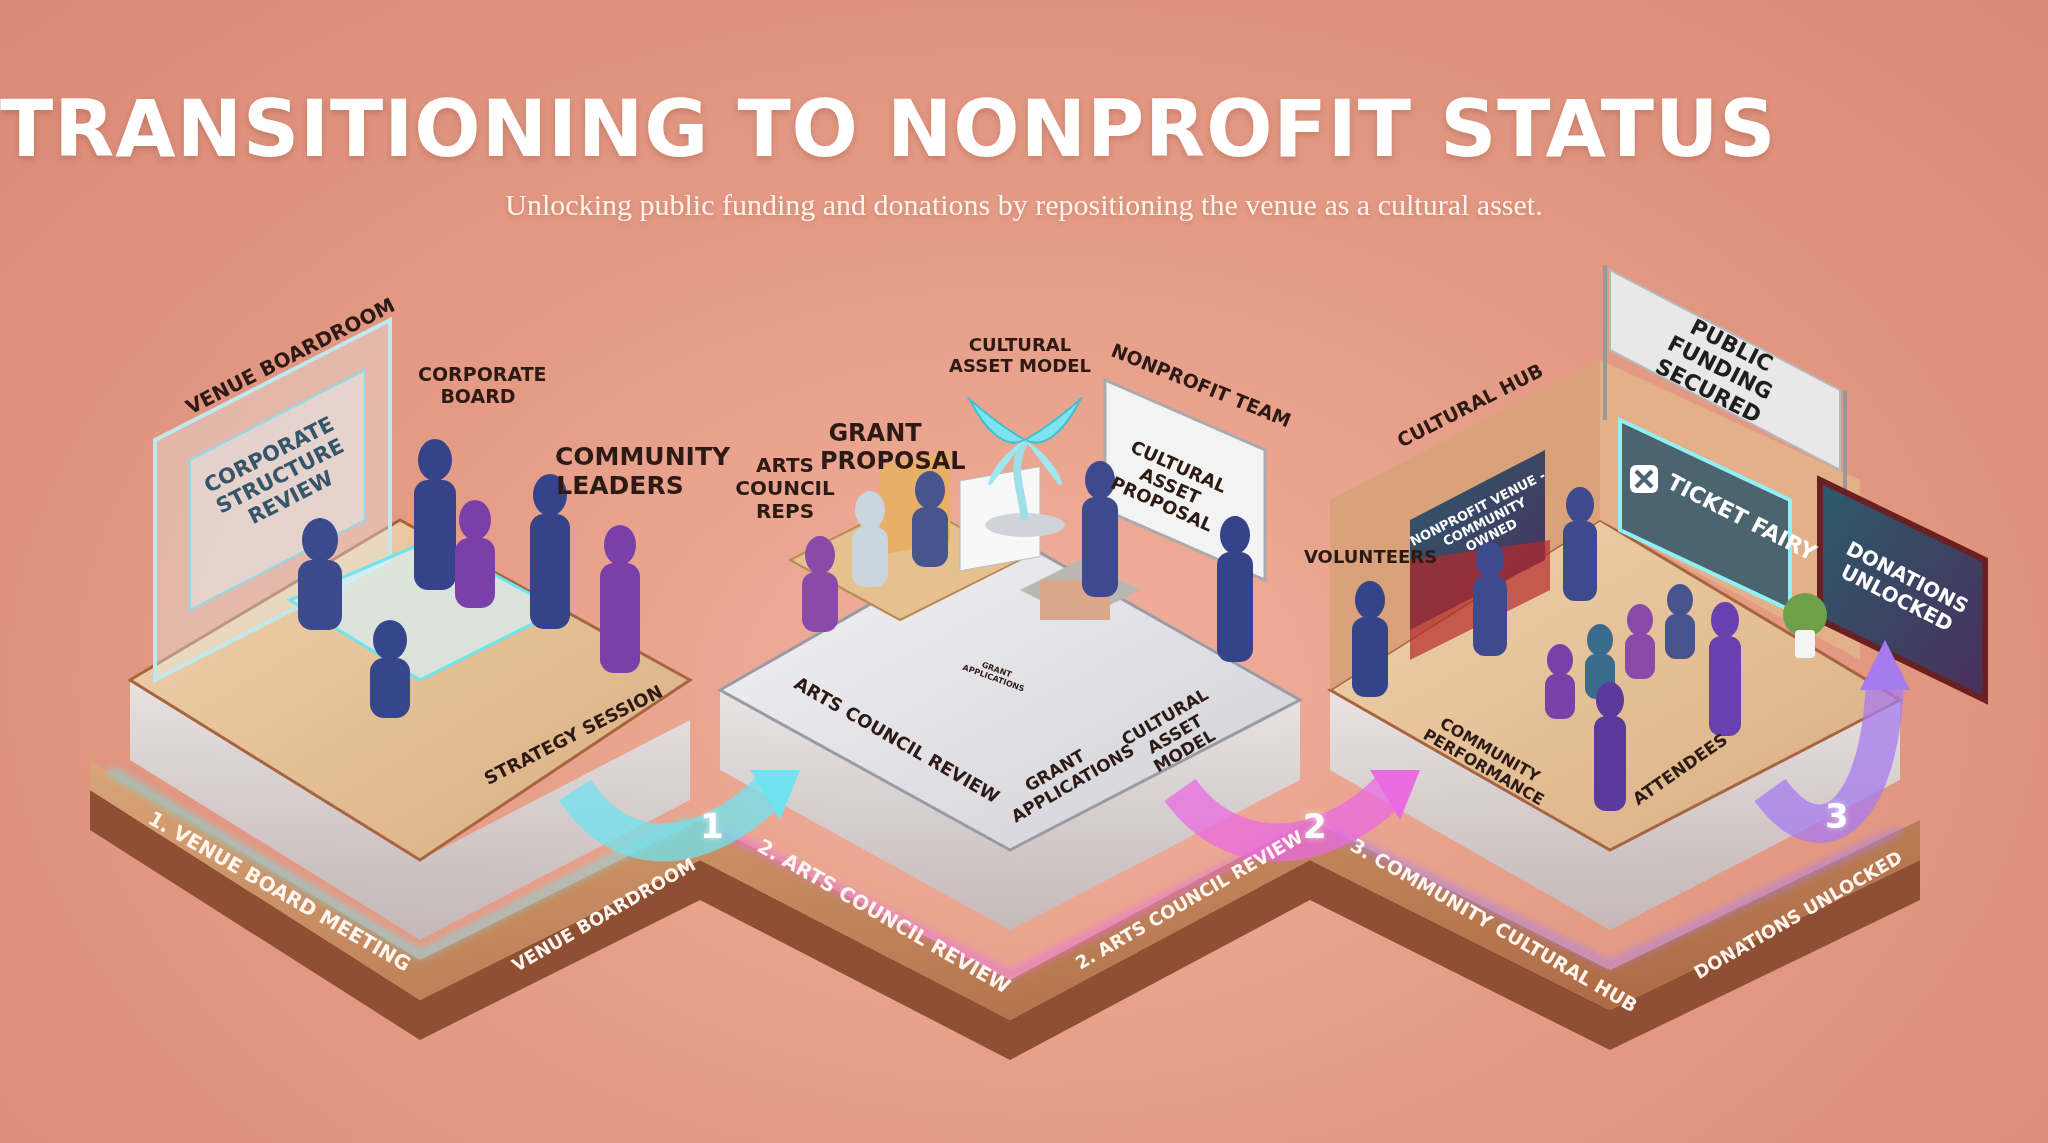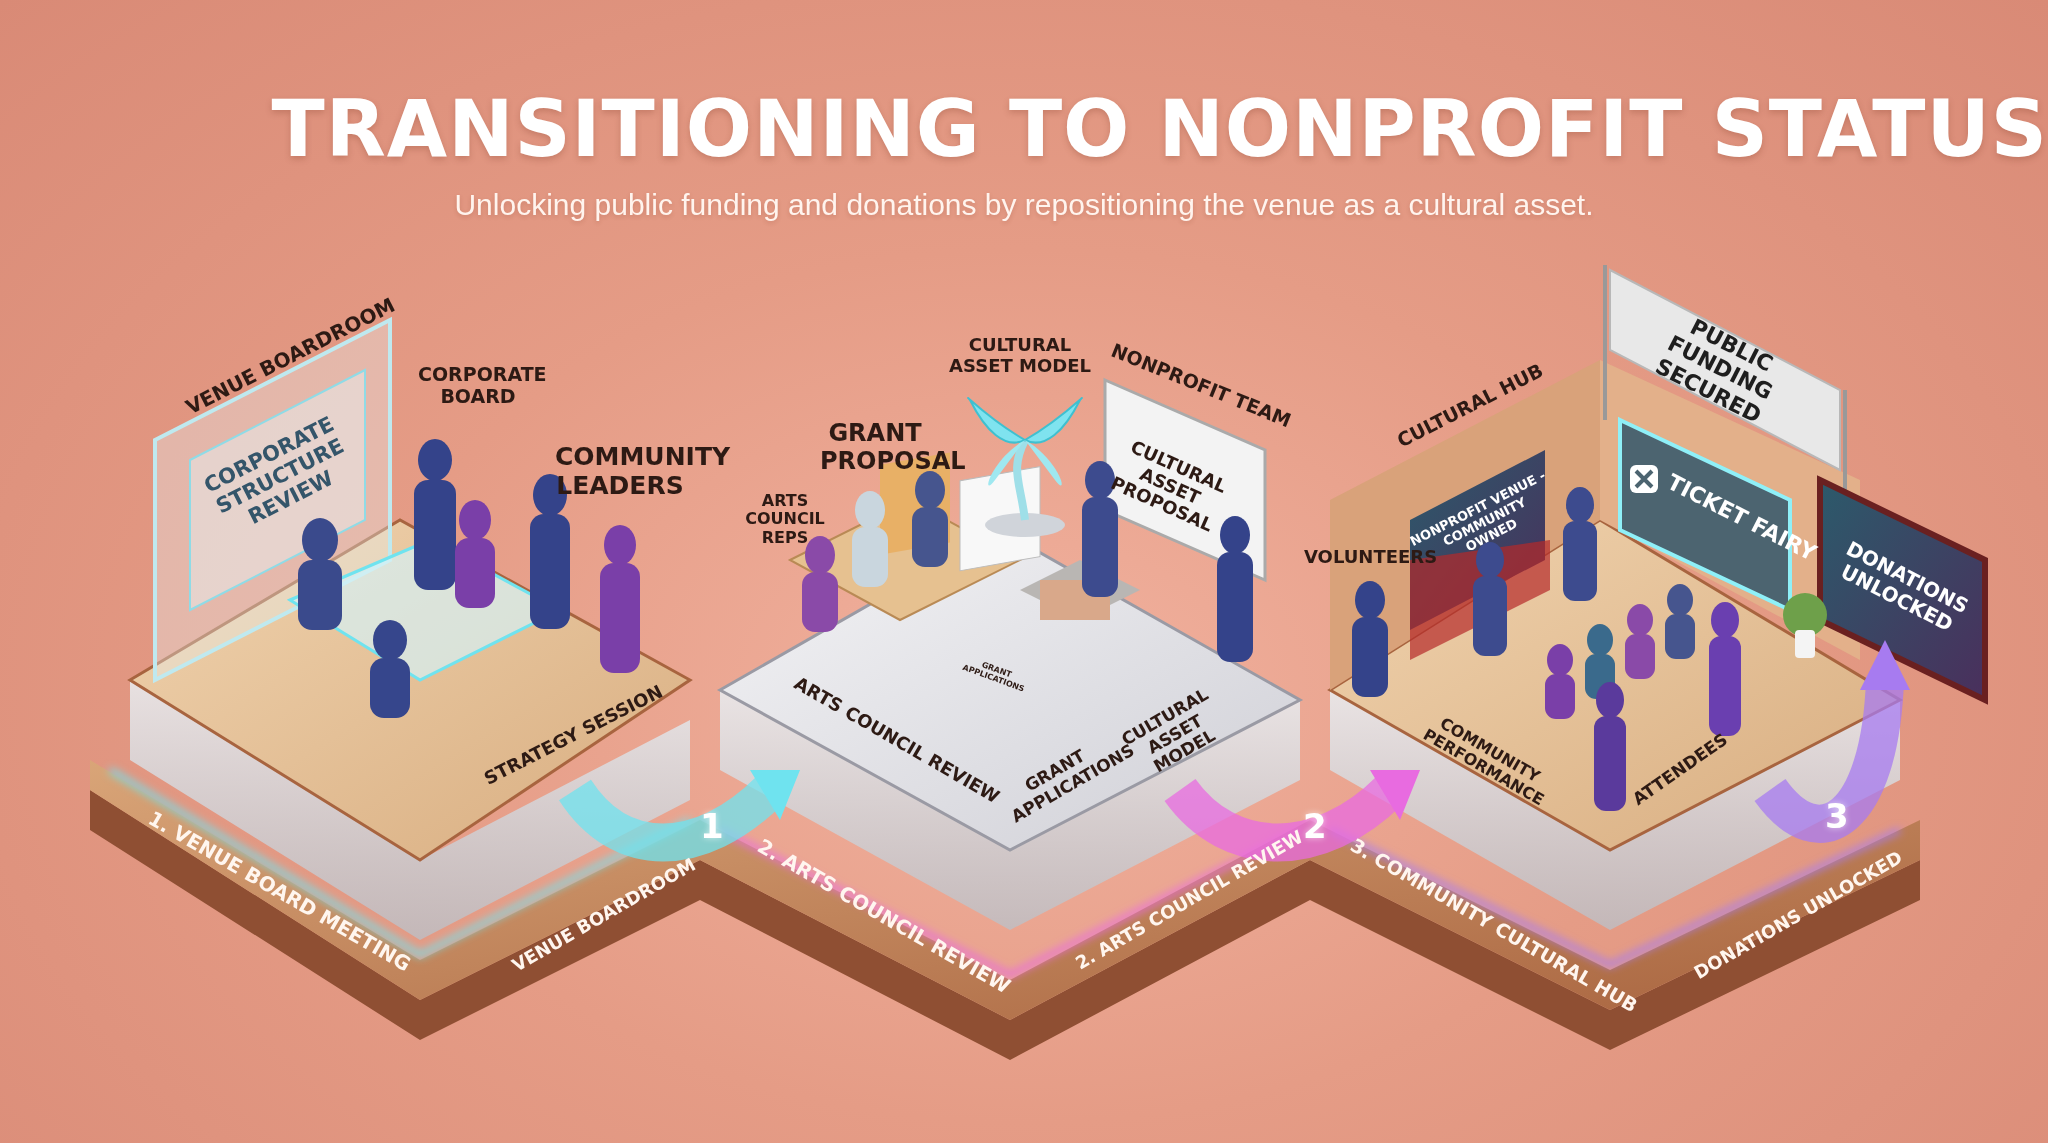--- a/index.html
+++ b/index.html
@@ -3,29 +3,28 @@
 <meta charset="utf-8">
 <style>
   * { box-sizing: border-box; margin: 0; padding: 0; }
   html, body { width: 2048px; height: 1143px; overflow: hidden; }
   body {
     position: relative;
     font-family: "DejaVu Sans", sans-serif;
     background: radial-gradient(ellipse at 50% 60%, #f1b19e 0%, #e59c86 45%, #d98a76 100%);
   }
   .title {
-    position: absolute; left: 0; top: 84px; width: 2048px; text-align: right;
+    position: absolute; left: 0; top: 84px; width: 2048px; text-align: left;
     font-family: "DejaVu Sans", sans-serif; font-weight: bold; font-size: 78px;
     color: #ffffff; letter-spacing: 1px;
     text-shadow: 0 3px 6px rgba(120,50,30,0.25);
-    padding-left: 28px;
   }
   .subtitle {
     position: absolute; left: 0; top: 188px; width: 2048px; text-align: center;
-    font-family: Liberation Sans, sans-serif; font-size: 30px; color: #fff4ee;
+    font-family: Liberation Serif, serif; font-size: 30px; color: #fff4ee;
     text-shadow: 0 2px 4px rgba(120,50,30,0.2);
   }
   .scene { position: absolute; left: 0; top: 0; width: 2048px; height: 1143px; }
   .lbl {
     position: absolute; font-family: "DejaVu Sans", sans-serif; font-weight: bold;
     color: #2d1a14; text-align: center; line-height: 1.15; white-space: nowrap;
   }
   .lbl.light { color: #fff6ef; }
   .lbl.screen { color: #ffffff; }
   .lbl.dark-on-white { color: #1e1e1e; }
@@ -209,21 +208,21 @@
 <div class="badge" style="left:1825px; top:796px;">3</div>
 
 <div class="lbl" style="left:175px; top:345px; font-size:20px; transform:rotate(-27deg);">VENUE BOARDROOM</div>
 <div class="lbl" style="left:205px; top:440px; width:150px; font-size:21px; white-space:normal; color:#34556a; transform:rotate(-27deg);">CORPORATE STRUCTURE REVIEW</div>
 <div class="lbl" style="left:418px; top:364px; width:120px; font-size:19px; white-space:normal;">CORPORATE BOARD</div>
 <div class="lbl" style="left:555px; top:443px; width:130px; font-size:25px; white-space:normal;">COMMUNITY LEADERS</div>
 <div class="lbl" style="left:475px; top:725px; font-size:18px; transform:rotate(-27deg);">STRATEGY SESSION</div>
 <div class="lbl light" style="left:130px; top:880px; font-size:20px; transform:rotate(30deg);">1. VENUE BOARD MEETING</div>
 <div class="lbl light" style="left:500px; top:905px; font-size:18px; transform:rotate(-30deg);">VENUE BOARDROOM</div>
 
-<div class="lbl" style="left:735px; top:492px; width:100px; font-size:16px; white-space:normal;">ARTS COUNCIL REPS</div>
+<div class="lbl" style="left:735px; top:454px; width:100px; font-size:20px; white-space:normal;">ARTS COUNCIL REPS</div>
 <div class="lbl" style="left:820px; top:420px; width:110px; font-size:24px; white-space:normal;">GRANT PROPOSAL</div>
 <div class="lbl" style="left:940px; top:335px; width:160px; font-size:18px; white-space:normal;">CULTURAL ASSET MODEL</div>
 <div class="lbl" style="left:1105px; top:375px; font-size:19px; transform:rotate(22deg);">NONPROFIT TEAM</div>
 <div class="lbl" style="left:1100px; top:455px; width:140px; font-size:18px; white-space:normal; transform:rotate(24deg);">CULTURAL ASSET PROPOSAL</div>
 <div class="lbl" style="left:960px; top:665px; width:70px; font-size:8px; white-space:normal; transform:rotate(20deg);">GRANT APPLICATIONS</div>
 <div class="lbl" style="left:780px; top:730px; font-size:18px; transform:rotate(30deg);">ARTS COUNCIL REVIEW</div>
 <div class="lbl" style="left:1000px; top:760px; width:120px; font-size:17px; white-space:normal; transform:rotate(-30deg);">GRANT APPLICATIONS</div>
 <div class="lbl" style="left:1110px; top:705px; width:130px; font-size:17px; white-space:normal; transform:rotate(-30deg);">CULTURAL ASSET MODEL</div>
 <div class="lbl light" style="left:740px; top:905px; font-size:20px; transform:rotate(30deg);">2. ARTS COUNCIL REVIEW</div>
 <div class="lbl light" style="left:1060px; top:890px; font-size:18px; transform:rotate(-30deg);">2. ARTS COUNCIL REVIEW</div>

